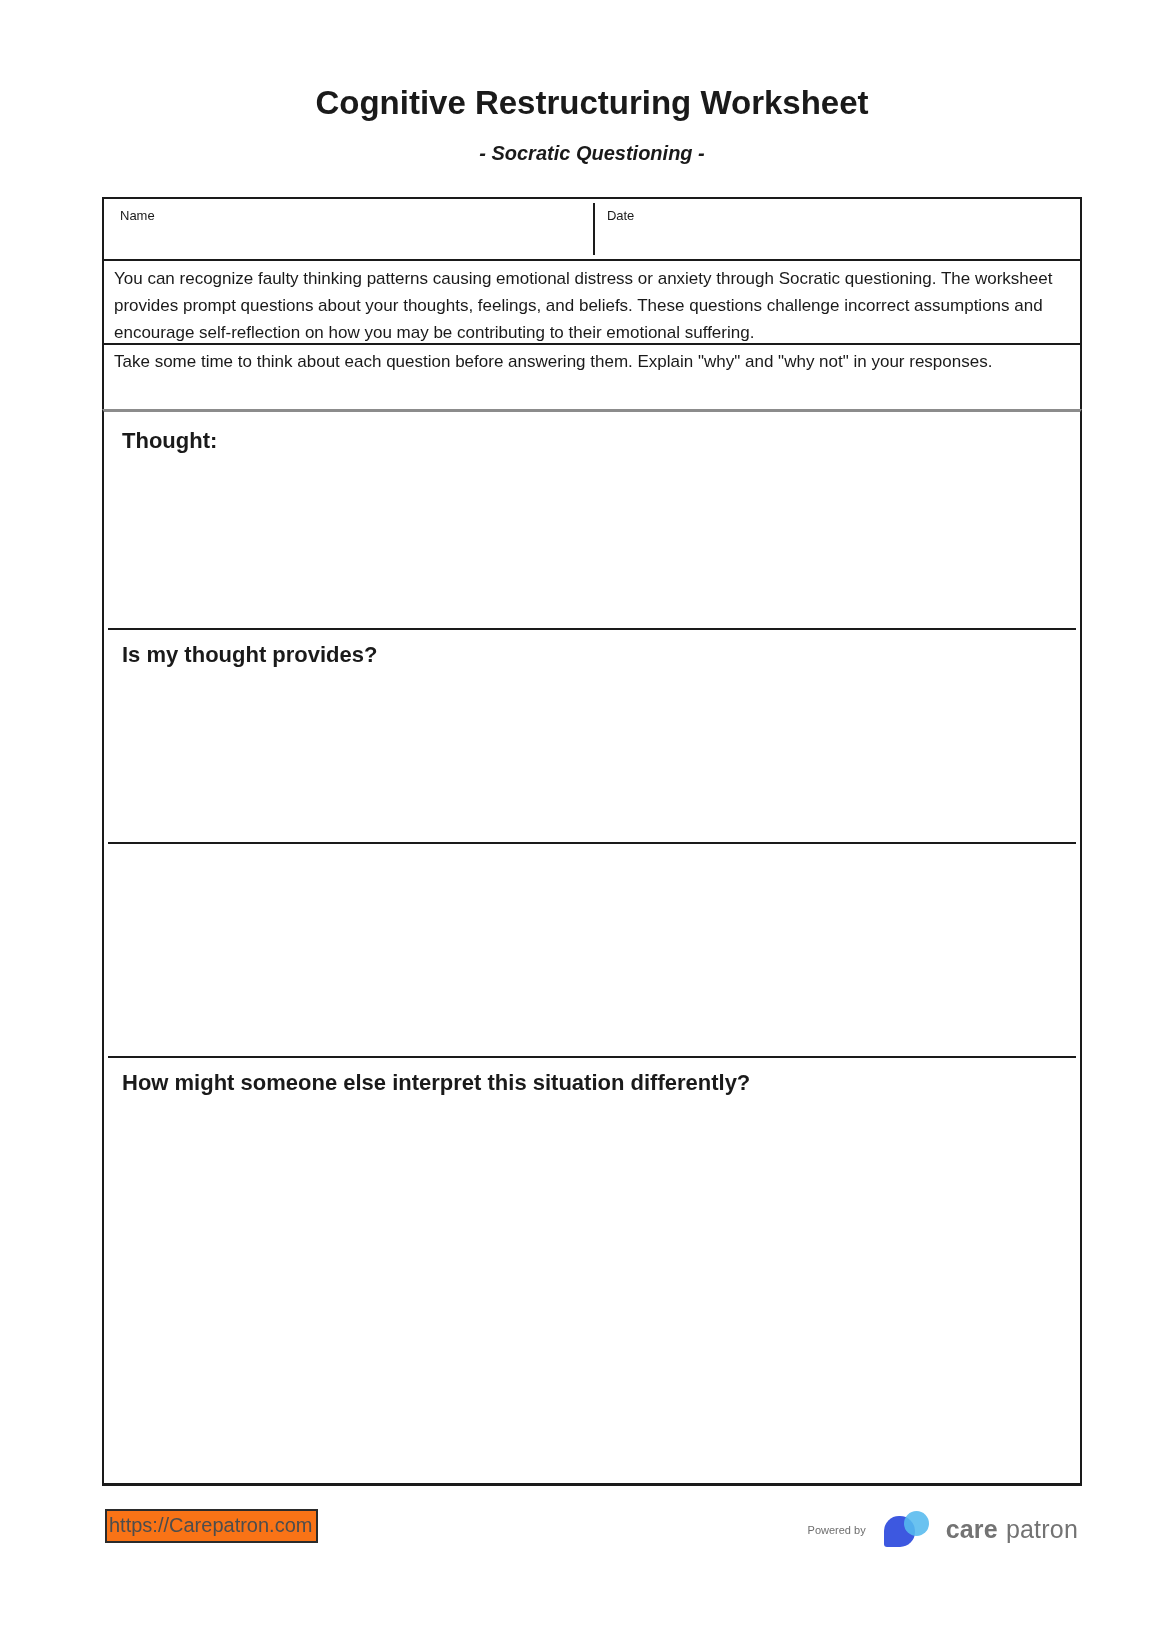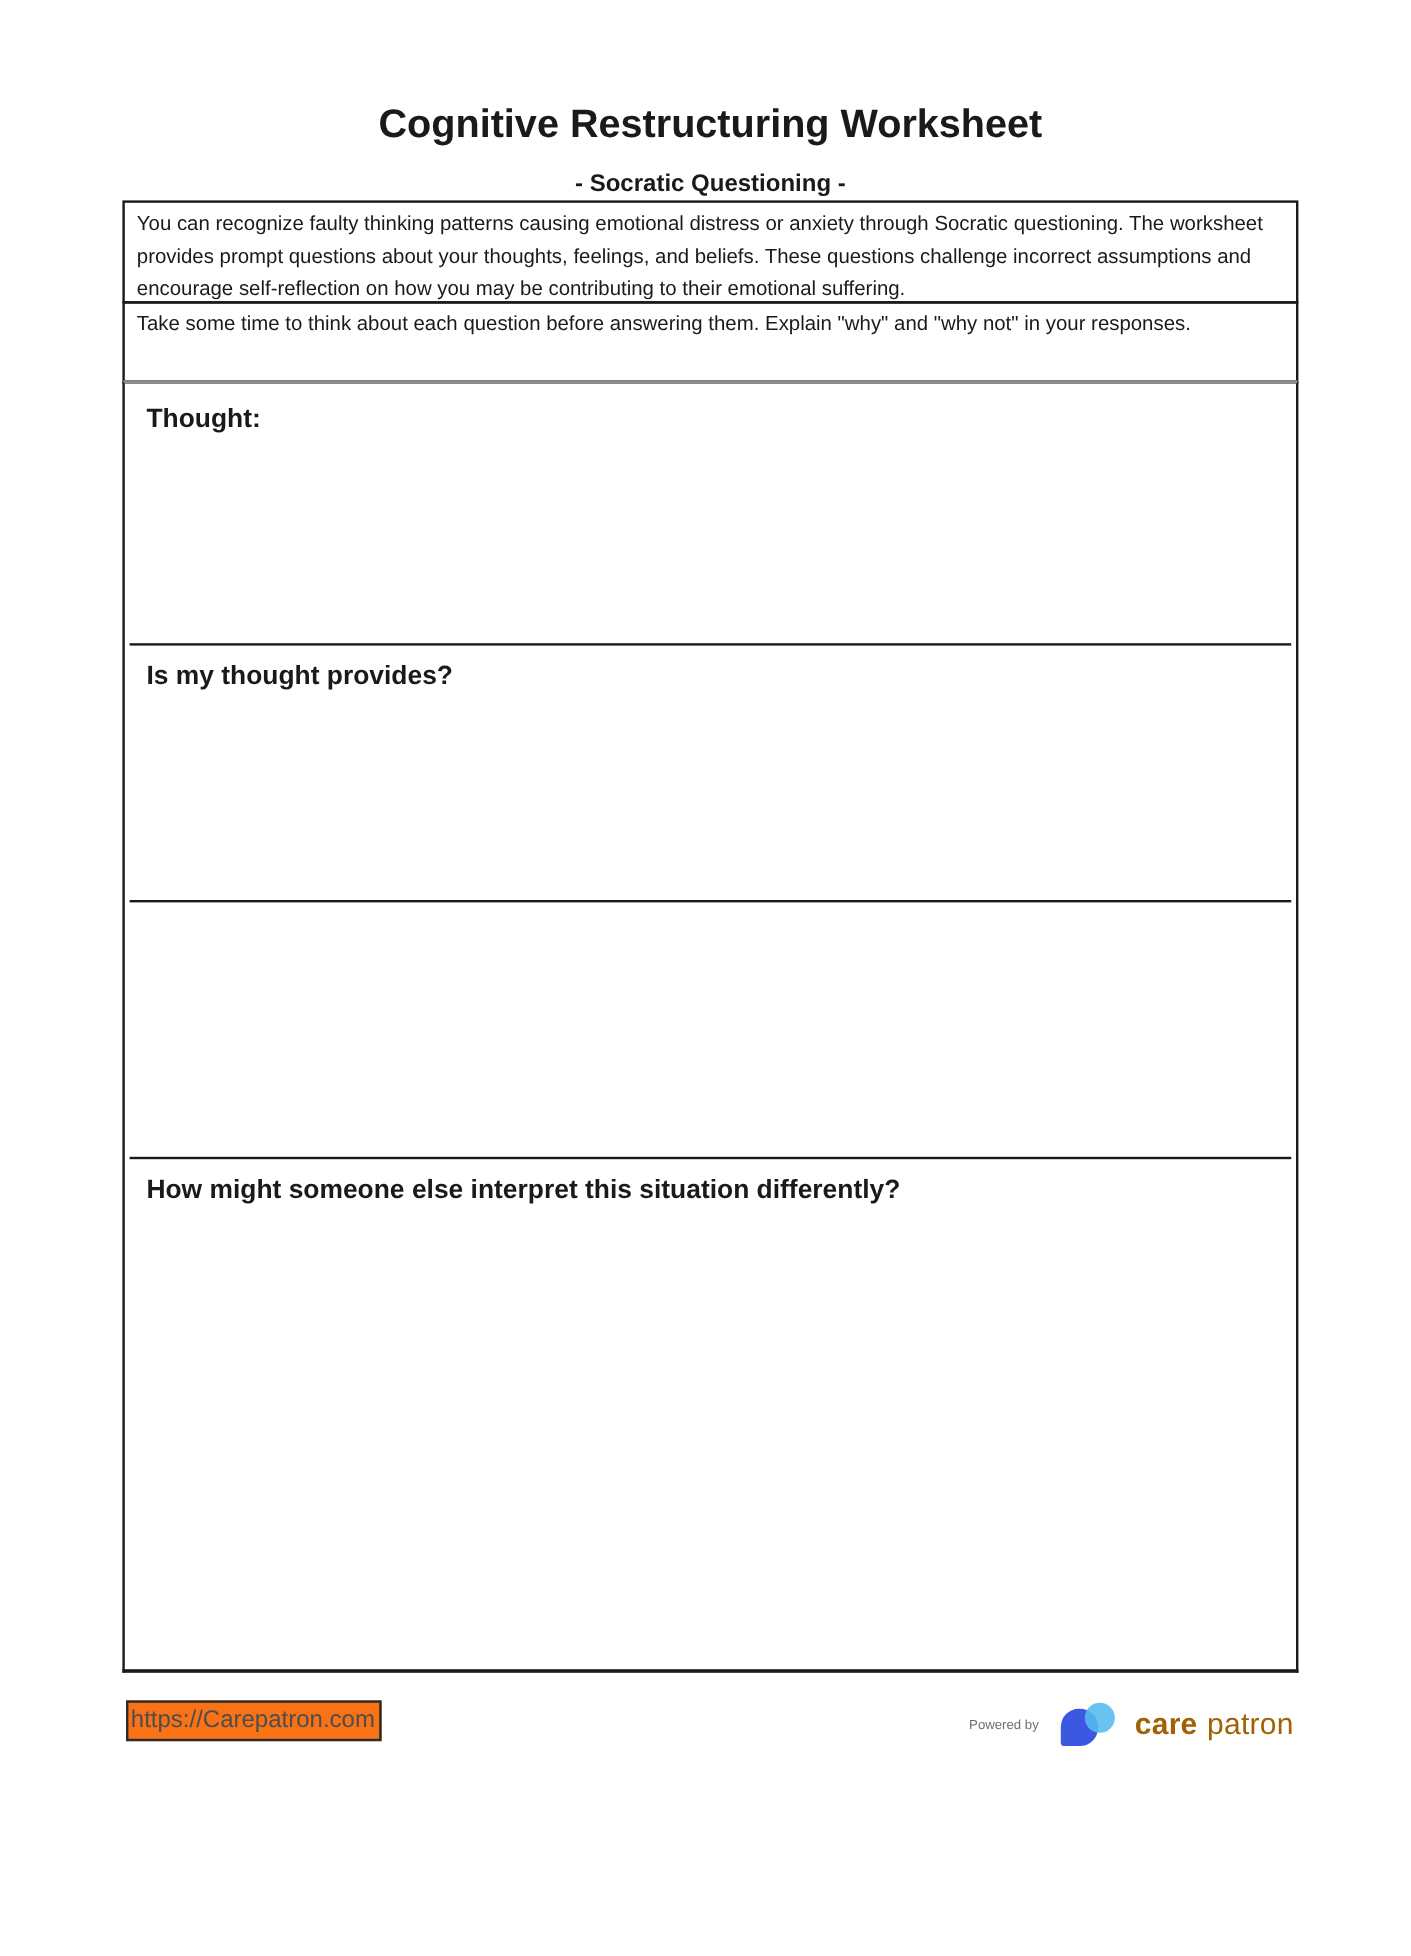--- a/index.html
+++ b/index.html
@@ -18,20 +18,21 @@
     text-align: center;
     font-size: 33px;
     font-weight: bold;
     letter-spacing: 0px;
   }
   .page-subtitle {
     margin-top: 12px;
     text-align: center;
     font-size: 20px;
     font-weight: bold;
+    font-style: italic;
   }
 
   .nd-table {
     margin-top: 28px;
     height: 64px;
     border: 2px solid #1a1a1a;
     display: flex;
   }
   .nd-cell { padding: 5px 8px; font-size: 13px; }
   .nd-cell.name { width: 50.3%; border-right: 2px solid #1a1a1a; }
@@ -125,20 +126,28 @@
   .brand-text .bold { font-weight: bold; }
 </style>
 </head>
 <body>
 
 <div class="content">
 
   <div class="page-title">Cognitive Restructuring Worksheet</div>
   <div class="page-subtitle">- Socratic Questioning -</div>
 
+  <div class="nd-table">
+    <div class="nd-cell name">
+      <span>Name</span>
+    </div>
+    <div class="nd-cell date">
+      <span>Date</span>
+    </div>
+  </div>
 
   <div class="text-box intro">You can recognize faulty thinking patterns causing emotional distress or anxiety through Socratic questioning. The worksheet provides prompt questions about your thoughts, feelings, and beliefs. These questions challenge incorrect assumptions and encourage self-reflection on how you may be contributing to their emotional suffering.</div>
 
   <div class="text-box instructions">Take some time to think about each question before answering them. Explain "why" and "why not" in your responses.</div>
 
   <div class="sections">
 
     <div class="section">
       <div class="section-header">Thought:</div>
       <div class="answer-area"></div>
@@ -164,17 +173,17 @@
 
 <div class="footer">
   <div class="link-box">https://Carepatron.com</div>
 
   <div class="powered-wrap">
     <span class="powered-by">Powered by</span>
     <span class="logo-mark">
       <span class="logo-bubble-left" style="background-color: rgb(61, 88, 224);"></span>
       <span class="logo-bubble-right" style="background-color: rgb(85, 185, 238);"></span>
     </span>
-    <span class="brand-text" style="color: #a16207;">
+    <span class="brand-text" style="color: #737373;">
       <span class="bold">care</span><span>patron</span>
     </span>
   </div>
 </div>
 
 </body></html>

